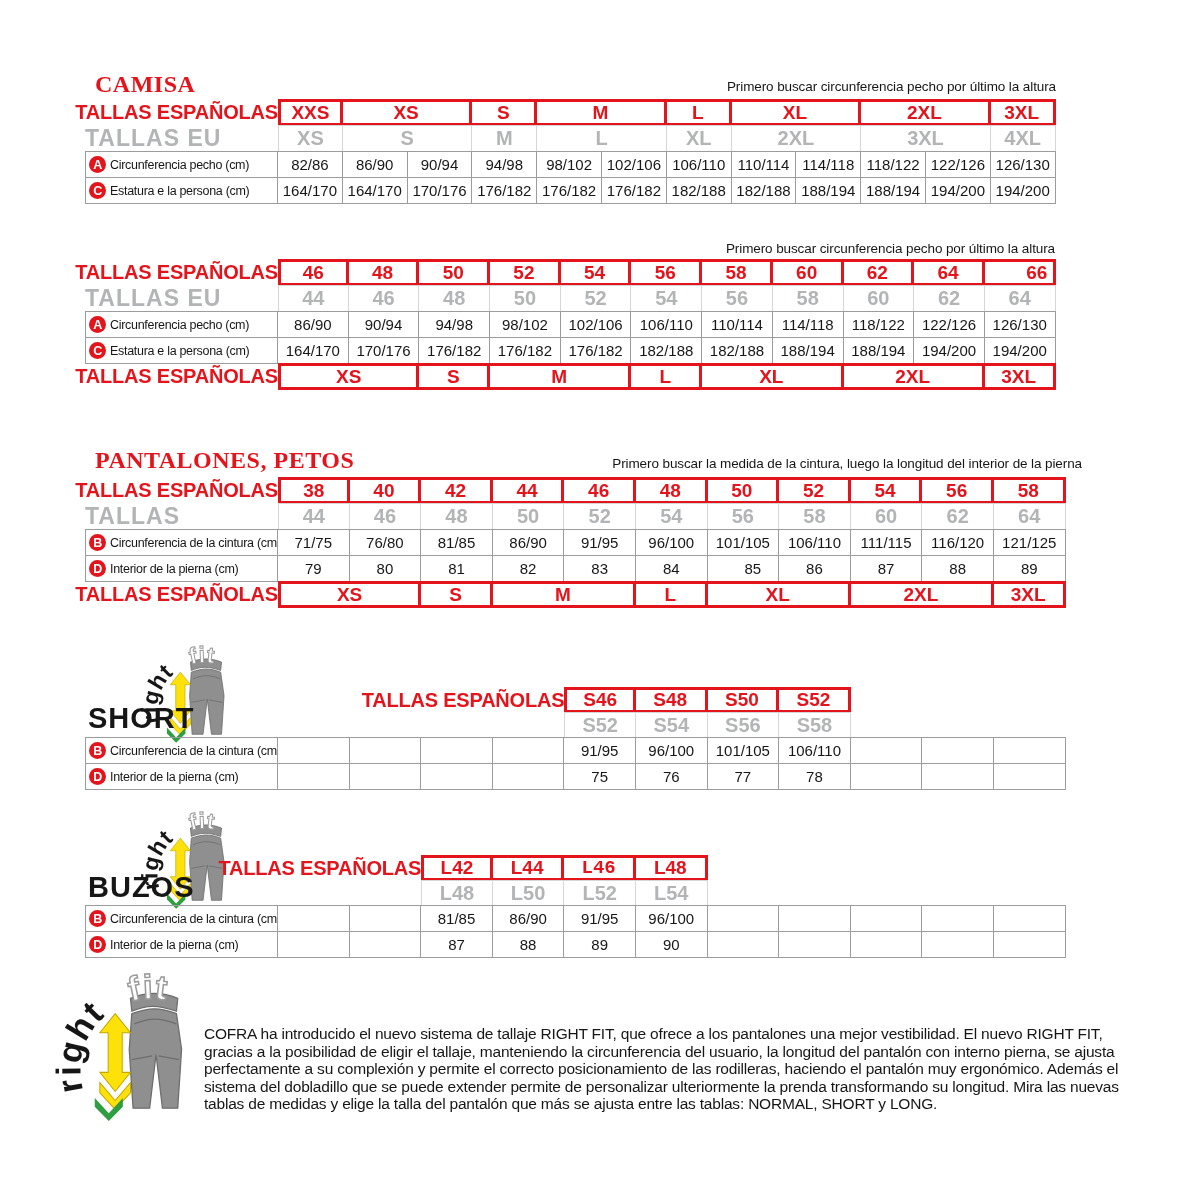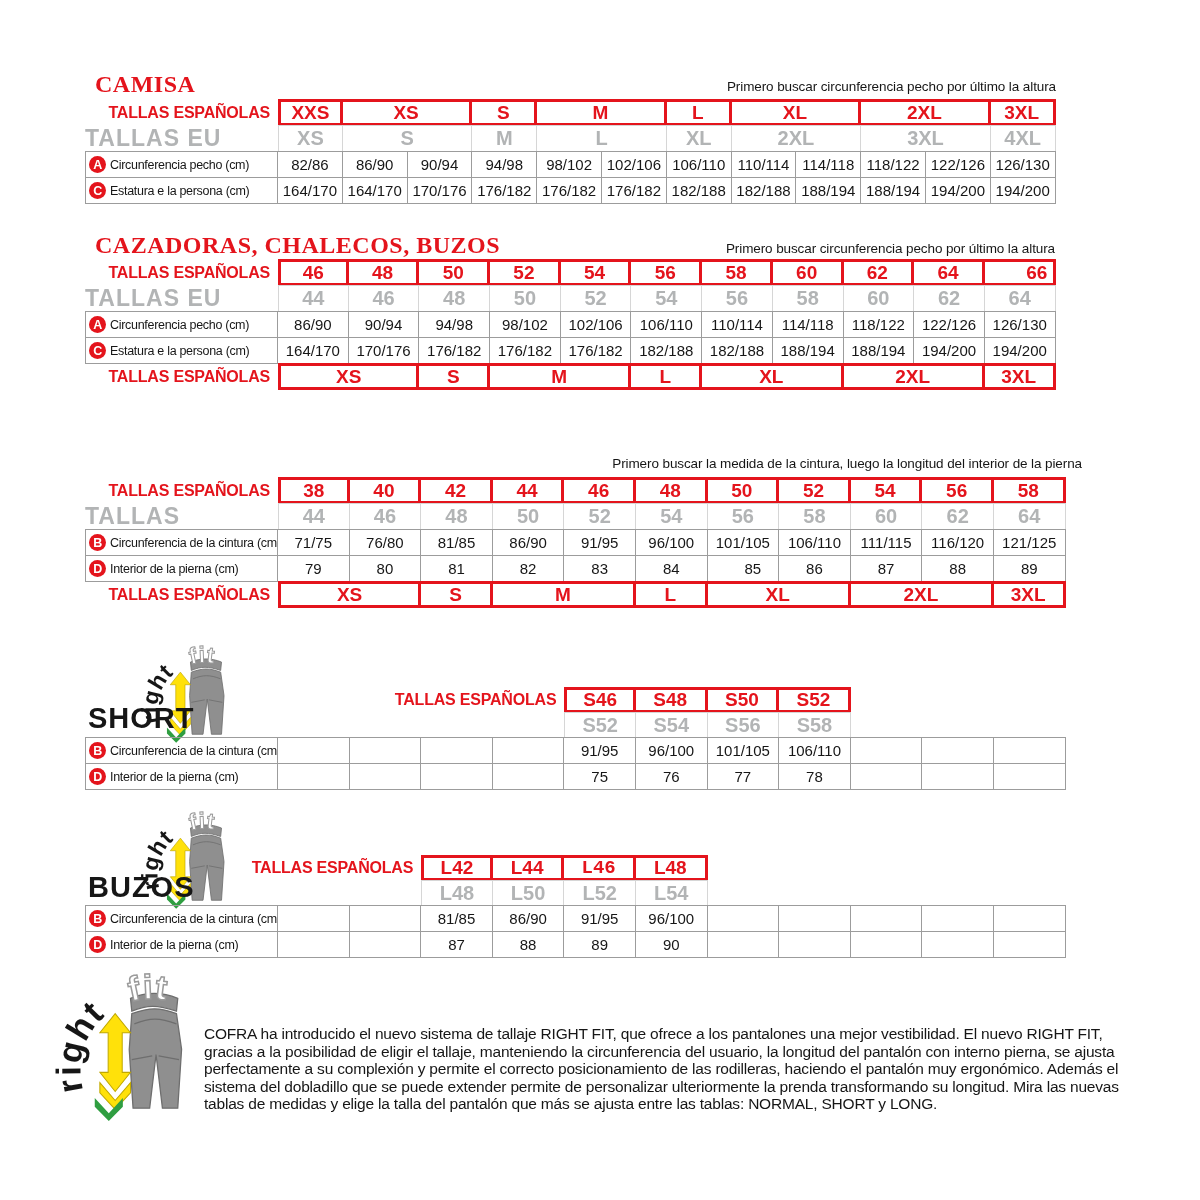--- a/index.html
+++ b/index.html
@@ -3,22 +3,22 @@
 <meta charset="utf-8">
 <style>
   html,body{margin:0;padding:0;background:#fff;}
   .wrap{position:relative;width:1200px;height:1200px;background:#fff;overflow:hidden;
         font-family:"Liberation Sans",sans-serif;color:var(--ink);}
   .sec-title{position:absolute;font-weight:bold;color:var(--red);font-size:24px;letter-spacing:.5px;white-space:nowrap;font-family:Liberation Serif, serif;}
   .bk-title{position:absolute;font-weight:bold;color:var(--ink);font-size:29px;letter-spacing:1px;white-space:nowrap;}
   .note{position:absolute;font-size:13.5px;color:var(--ink);white-space:nowrap;letter-spacing:-0.1px;}
   .tbl{position:absolute;}
   .trow{display:grid;}
-  .rlabel{color:var(--red);font-weight:bold;font-size:16px;display:flex;align-items:center;
-          justify-content:flex-end;padding-right:8px;white-space:nowrap;letter-spacing:-0.2px;}
+  .rlabel{color:var(--red);font-weight:bold;font-size:20px;display:flex;align-items:center;
+          justify-content:flex-end;white-space:nowrap;letter-spacing:-0.2px;}
   .rbox{border:3px solid var(--red);color:var(--red);font-weight:bold;font-size:19px;
         display:flex;align-items:center;justify-content:center;background:#fff;}
   .glabel{color:var(--graytext);font-weight:bold;font-size:23px;letter-spacing:1px;
           display:flex;align-items:center;white-space:nowrap;}
   .gcell{border:1px solid var(--lightborder);color:var(--graytext);font-weight:bold;font-size:20px;
          display:flex;align-items:center;justify-content:center;}
   .dlabel{border:1px solid var(--border);display:flex;align-items:center;gap:4px;padding-left:3px;
           font-size:12.5px;letter-spacing:-0.3px;white-space:nowrap;color:var(--ink);}
   .dcell{border:1px solid var(--border);display:flex;align-items:center;justify-content:center;
          font-size:15px;color:var(--ink);background:#fff;}
@@ -112,21 +112,20 @@
         <div class="dcell" style="margin-left: -1px;">176/182</div>
         <div class="dcell" style="margin-left: -1px;">182/188</div>
         <div class="dcell" style="margin-left: -1px;">182/188</div>
         <div class="dcell" style="margin-left: -1px;">188/194</div>
         <div class="dcell" style="margin-left: -1px;">188/194</div>
         <div class="dcell" style="margin-left: -1px;">194/200</div>
         <div class="dcell" style="margin-left: -1px;">194/200</div>
       </div>
     </div>
 
-  <div class="sec-title" style="left:95px;top:232px">CAZADORAS, CHALECOS, BUZOS</div>
   <div class="note" style="right:145px;top:241px">Primero buscar circunferencia pecho por último la altura</div>
   <div class="tbl" style="left:85px;top:259px">
       <div class="trow" style="grid-template-columns: 193px repeat(11, 70.7px); grid-auto-rows: 27px;">
         <div class="rlabel">TALLAS ESPAÑOLAS</div>
         <div class="rbox">46</div>
         <div class="rbox" style="margin-left: -3px;">48</div>
         <div class="rbox" style="margin-left: -3px;">50</div>
         <div class="rbox" style="margin-left: -3px;">52</div>
         <div class="rbox" style="margin-left: -3px;">54</div>
         <div class="rbox" style="margin-left: -3px;">56</div>
@@ -189,20 +188,21 @@
         <div class="rbox" style="grid-column: span 2;">XS</div>
         <div class="rbox" style="margin-left: -3px;">S</div>
         <div class="rbox" style="grid-column: span 2; margin-left: -3px;">M</div>
         <div class="rbox" style="margin-left: -3px;">L</div>
         <div class="rbox" style="grid-column: span 2; margin-left: -3px;">XL</div>
         <div class="rbox" style="grid-column: span 2; margin-left: -3px;">2XL</div>
         <div class="rbox" style="margin-left: -3px;">3XL</div>
       </div>
     </div>
 
+  <div class="sec-title" style="left:95px;top:447px">PANTALONES, PETOS</div>
   <div class="note" style="right:118px;top:456px">Primero buscar la medida de la cintura, luego la longitud del interior de la pierna</div>
   <div class="tbl" style="left:85px;top:477px">
       <div class="trow" style="grid-template-columns: 193px repeat(11, 71.6px); grid-auto-rows: 27px;">
         <div class="rlabel">TALLAS ESPAÑOLAS</div>
         <div class="rbox">38</div>
         <div class="rbox" style="margin-left: -3px;">40</div>
         <div class="rbox" style="margin-left: -3px;">42</div>
         <div class="rbox" style="margin-left: -3px;">44</div>
         <div class="rbox" style="margin-left: -3px;">46</div>
         <div class="rbox" style="margin-left: -3px;">48</div>

